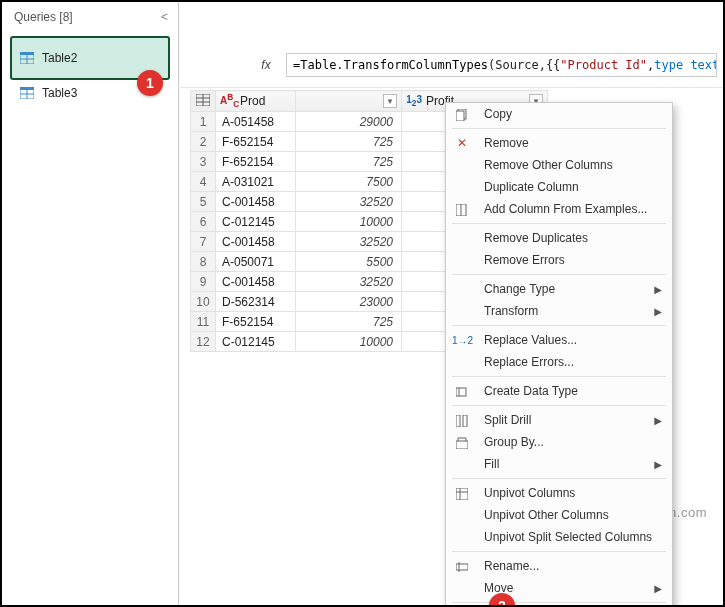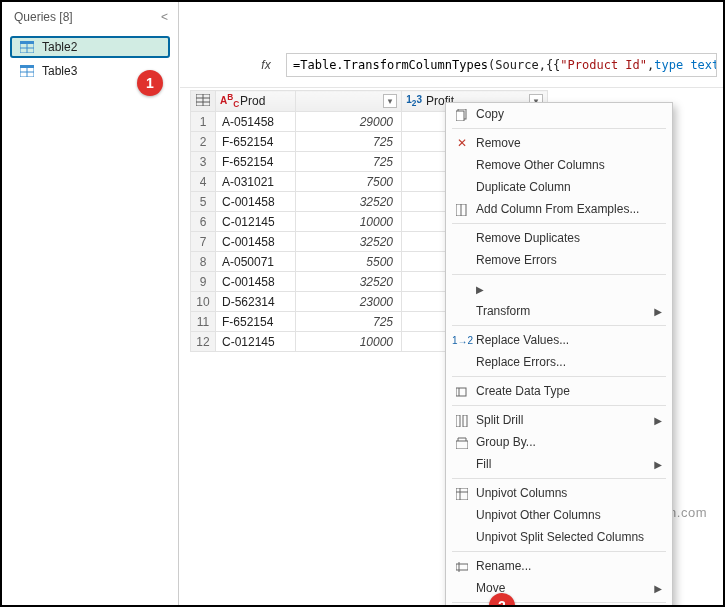--- a/index.html
+++ b/index.html
@@ -2,21 +2,21 @@
 <html><head>
   <meta charset="utf-8">
   <style>
     * { box-sizing: border-box; margin: 0; padding: 0; }
     body { font-family: "Segoe UI", Arial, sans-serif; font-size: 12px; background: #fff; color: #222; }
     .outer { width: 725px; height: 607px; border: 2px solid #000; position: relative; overflow: hidden; }
     .pane-left { position: absolute; left: 0; top: 0; width: 177px; height: 100%; background: #fff; border-right: 1px solid #ccc; }
     .queries-hdr { padding: 8px 10px 10px 12px; color: #555; font-size: 12px; display: flex; justify-content: space-between; align-items: center; }
     .queries-hdr .chev { color: #888; font-size: 12px; }
     .query-item { display: flex; align-items: center; gap: 8px; padding: 4px 10px; margin: 2px 8px; border-radius: 0; }
-    .query-item.sel { background: #d1ece3; border: 2px solid #0369a1; border-radius: 3px; padding: 2px 8px; }
+    .query-item.sel { background: #d1ece3; border: 2px solid #14532d; border-radius: 3px; padding: 13px 8px; }
     .tbl-ico { width: 14px; height: 12px; display: inline-block; }
     .tbl-ico svg { display: block; }
     .badge { position: absolute; width: 26px; height: 26px; border-radius: 50%; background: #e0312d; color: #fff; font-weight: bold; display: flex; align-items: center; justify-content: center; font-size: 14px; z-index: 50; box-shadow: 0 1px 3px rgba(0,0,0,0.3); }
     .badge1 { left: 135px; top: 68px; }
     .badge2 { right: 208px; bottom: 26px; }
     .pane-right { position: absolute; left: 178px; top: 0; right: 0; height: 100%; margin-top: 40px; }
     .formula-row { height: 46px; border-bottom: 1px solid #e5e5e5; display: flex; align-items: center; padding: 0 6px; }
     .fx-btn { width: 40px; height: 24px; display: flex; align-items: center; justify-content: center; font-style: italic; color: #444; border: 1px solid transparent; }
     .fx-spacer { width: 60px; }
     .formula-box { flex: 1; height: 24px; border: 1px solid #ccc; background: #fff; padding: 2px 6px; display: flex; align-items: center; font-family: Consolas, monospace; font-size: 12px; white-space: nowrap; overflow: hidden; }
@@ -35,21 +35,21 @@
     .type-ico { width: 16px; text-align: right; font-size: 10px; color: #555; }
     .abc { color: #c71820; font-weight: bold; font-size: 10px; }
     .num { color: #1361a7; font-weight: bold; font-size: 10px; }
     .dd { width: 14px; height: 14px; border: 1px solid #bbb; background: #fff; display: flex; align-items: center; justify-content: center; font-size: 9px; color: #666; }
     .col-pid { width: 80px; }
     .col-sales { width: 106px; }
     .col-profit { width: 146px; }
     .grid td.txt { padding: 0 6px; text-align: left; }
     .grid td.numc { padding: 0 8px; text-align: right; font-style: italic; color: #444; }
     .context-menu { position: absolute; left: 265px; top: 60px; width: 228px; background: #fcfcfc; border: 1px solid #c8c8c8; box-shadow: 3px 4px 8px rgba(0,0,0,0.25); z-index: 20; }
-    .cm-item { display: flex; align-items: center; height: 22px; padding: 0 10px 0 6px; gap: 4px; position: relative; }
+    .cm-item { display: flex; align-items: center; height: 22px; padding: 0 10px 0 6px; gap: 12px; position: relative; }
     .cm-ico { width: 20px; text-align: center; color: #5a5a5a; font-size: 12px; flex-shrink: 0; }
     .cm-ico svg { vertical-align: middle; }
     .cm-label { flex: 1; color: #333; }
     .cm-arrow { color: #555; font-size: 10px; }
     .cm-sep { height: 1px; background: #e0e0e0; margin: 3px 6px; }
     .cm-item.highlight { background: #ffff00; border: 2px solid #d6c400; margin: -1px; height: 24px; }
     .watermark { position: absolute; right: 16px; bottom: 125px; color: #999; font-size: 13px; font-family: Arial; z-index: 5; letter-spacing: 0.5px; }
   </style>
 </head>
 <body>
@@ -251,20 +251,21 @@
           <span class="cm-ico"></span>
           <span class="cm-label">Remove Duplicates</span>
         </div>
       <div class="cm-item">
           <span class="cm-ico"></span>
           <span class="cm-label">Remove Errors</span>
         </div>
       <div class="cm-sep"></div>
       <div class="cm-item">
           <span class="cm-ico"></span>
+          <span class="cm-label">Change Type</span>
           <span class="cm-arrow">▶</span>
         </div>
       <div class="cm-item">
           <span class="cm-ico"></span>
           <span class="cm-label">Transform</span>
           <span class="cm-arrow">▶</span>
         </div>
       <div class="cm-sep"></div>
       <div class="cm-item">
           <span class="cm-ico" style="font-size:10px;color:#1361a7">1→2</span>

